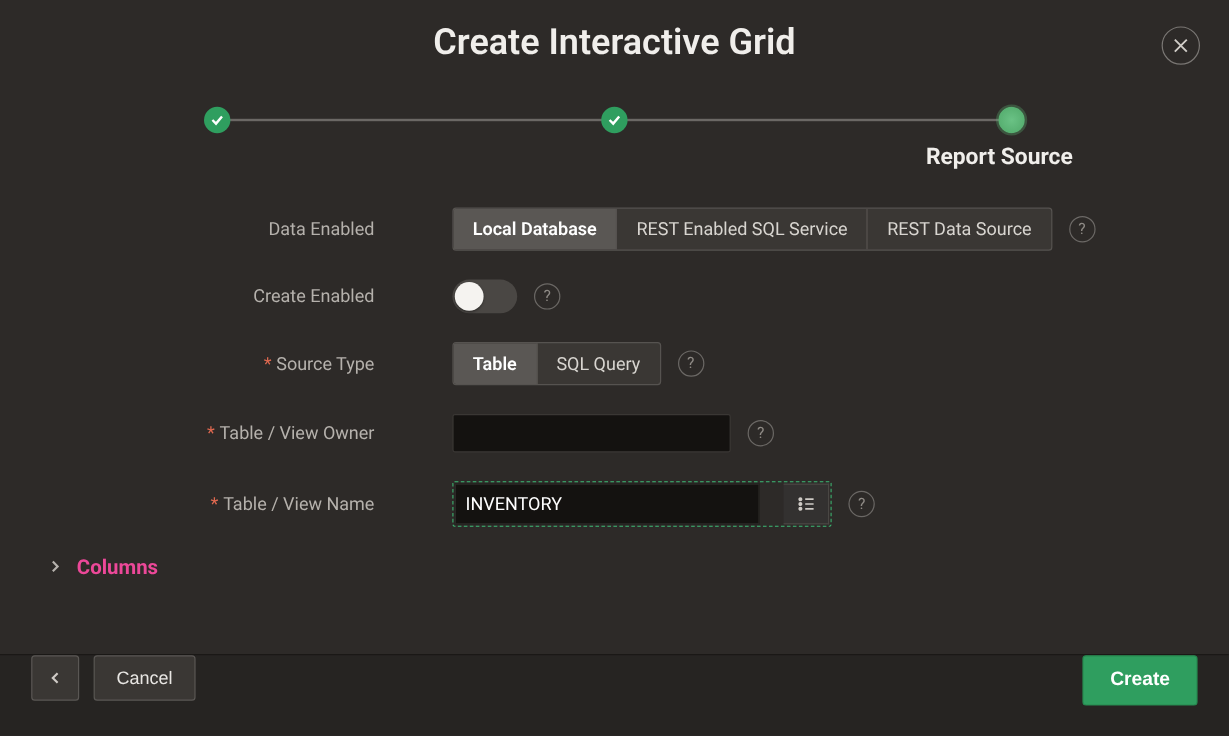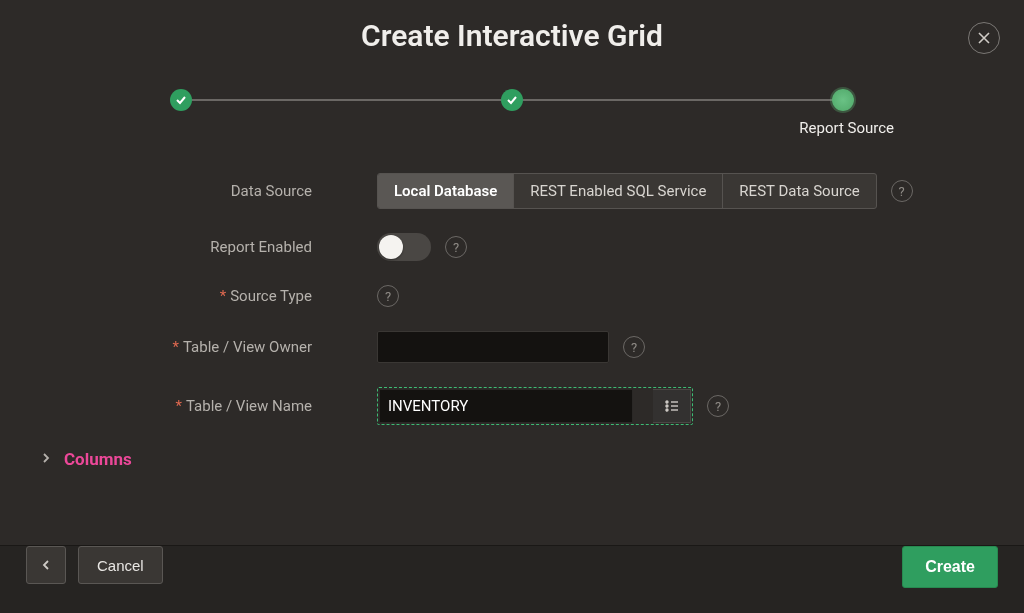--- a/index.html
+++ b/index.html
@@ -80,22 +80,22 @@
   }
   .step.current {
     background: #5fb876;
     background: radial-gradient(#6ac285, #4fa768);
     box-shadow: 0 0 0 2px rgba(95,184,118,0.3);
   }
   .step svg { stroke: #fff; }
   .step-label {
     position: absolute;
     top: 30px;
-    font-size: 15px;
-    font-weight: 400;
+    font-size: 19px;
+    font-weight: 700;
     color: #f0eeeb;
     white-space: nowrap;
   }
 
   .form {
     flex: 1;
     padding: 24px 40px 0;
     overflow: auto;
   }
   .row {
@@ -280,44 +280,48 @@
           <path d="M2 6 L5 9 L10 3"></path>
         </svg>
     </div>
     <div class="step current" style="right:80px"></div>
     <div class="step-label" style="right:40px">Report Source</div>
   </div>
 
   <div class="form">
 
     <div class="row">
-      <div class="label-cell">Data Source</div>
+      <div class="label-cell">Data Enabled</div>
       <div class="ctrl-cell">
         <div class="segmented">
           <div class="seg-opt selected">Local Database</div>
           <div class="seg-opt">REST Enabled SQL Service</div>
           <div class="seg-opt">REST Data Source</div>
         </div>
         <div class="help">?</div>
       </div>
     </div>
 
     <div class="row">
-      <div class="label-cell">Report Enabled</div>
+      <div class="label-cell">Create Enabled</div>
       <div class="ctrl-cell">
         <div class="toggle">
           <div class="toggle-knob"></div>
         </div>
         <div class="help">?</div>
       </div>
     </div>
 
     <div class="row">
       <div class="label-cell"><span class="req">*</span><span>Source Type</span></div>
       <div class="ctrl-cell">
+        <div class="segmented">
+          <div class="seg-opt selected">Table</div>
+          <div class="seg-opt">SQL Query</div>
+        </div>
         <div class="help">?</div>
       </div>
     </div>
 
     <div class="row">
       <div class="label-cell"><span class="req">*</span><span>Table / View Owner</span></div>
       <div class="ctrl-cell">
         <div class="select-input"></div>
         <div class="help">?</div>
       </div>

